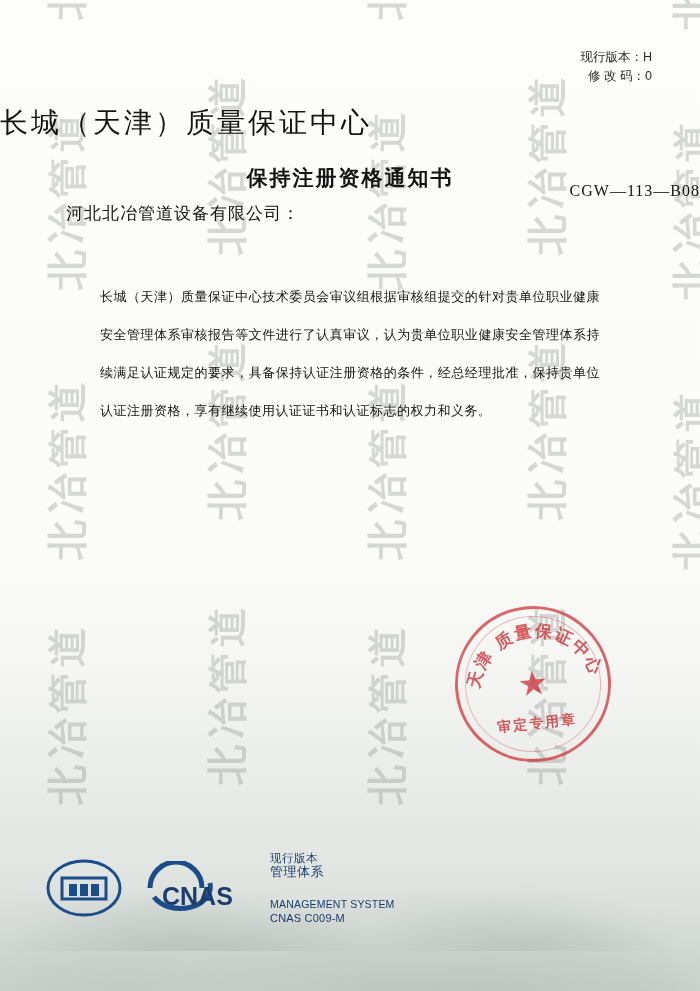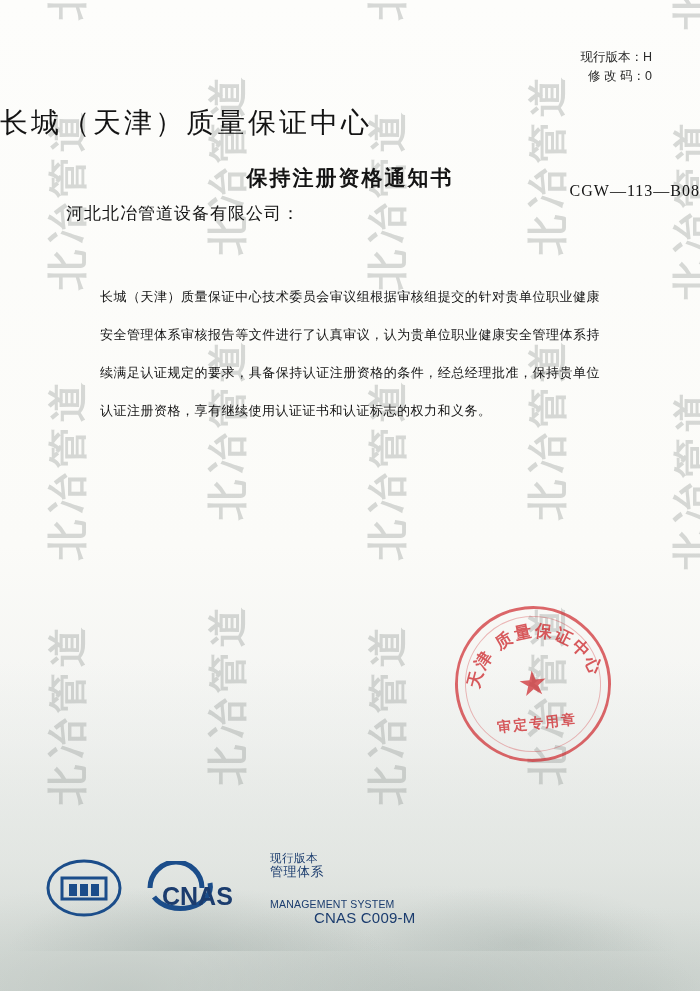--- a/index.html
+++ b/index.html
@@ -214,21 +214,21 @@
     gap: 22px;
   }
   .cnas-text {
     font-family: "Liberation Sans", "DejaVu Sans", sans-serif;
     color: #1b3c6e;
     line-height: 14px;
   }
   .cnas-text .l1 { font-size: 11.5px; letter-spacing: 0.5px; }
   .cnas-text .l2 { font-size: 13px; letter-spacing: 0.5px; }
   .cnas-text .l3 { font-size: 10.5px; letter-spacing: 0.2px; margin-top: 18px; }
-  .cnas-text .l4 { font-size: 15px; letter-spacing: 0.2px; margin-left: 44px; }
+  .cnas-text .l4 { font-size: 11px; letter-spacing: 0.2px; }
 </style>
 </head>
 <body>
 
 <div class="page">
 
   <div class="bg-wash"></div>
   <div class="bg-wash2"></div>
 
   <div class="watermarks" id="watermark-layer">

